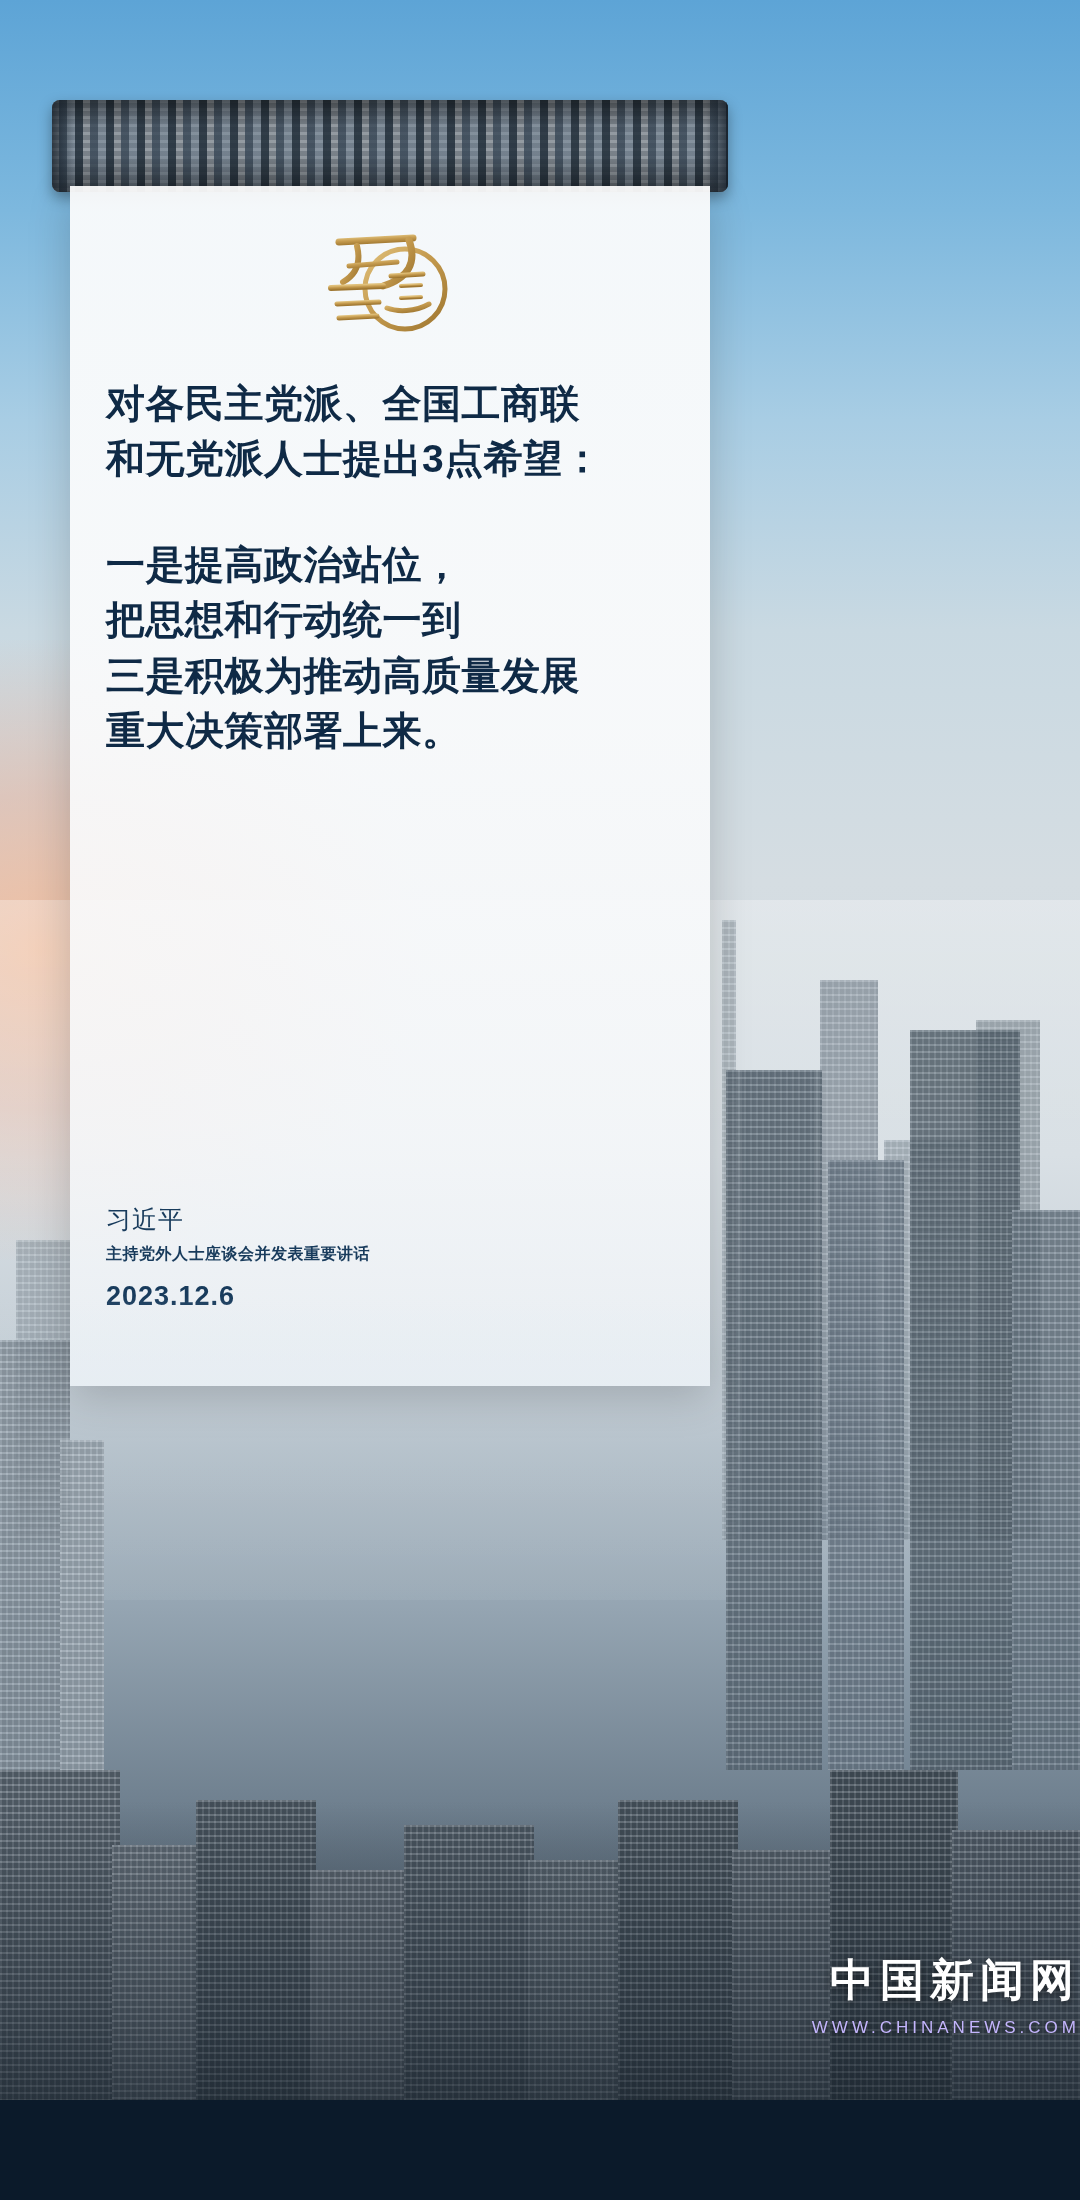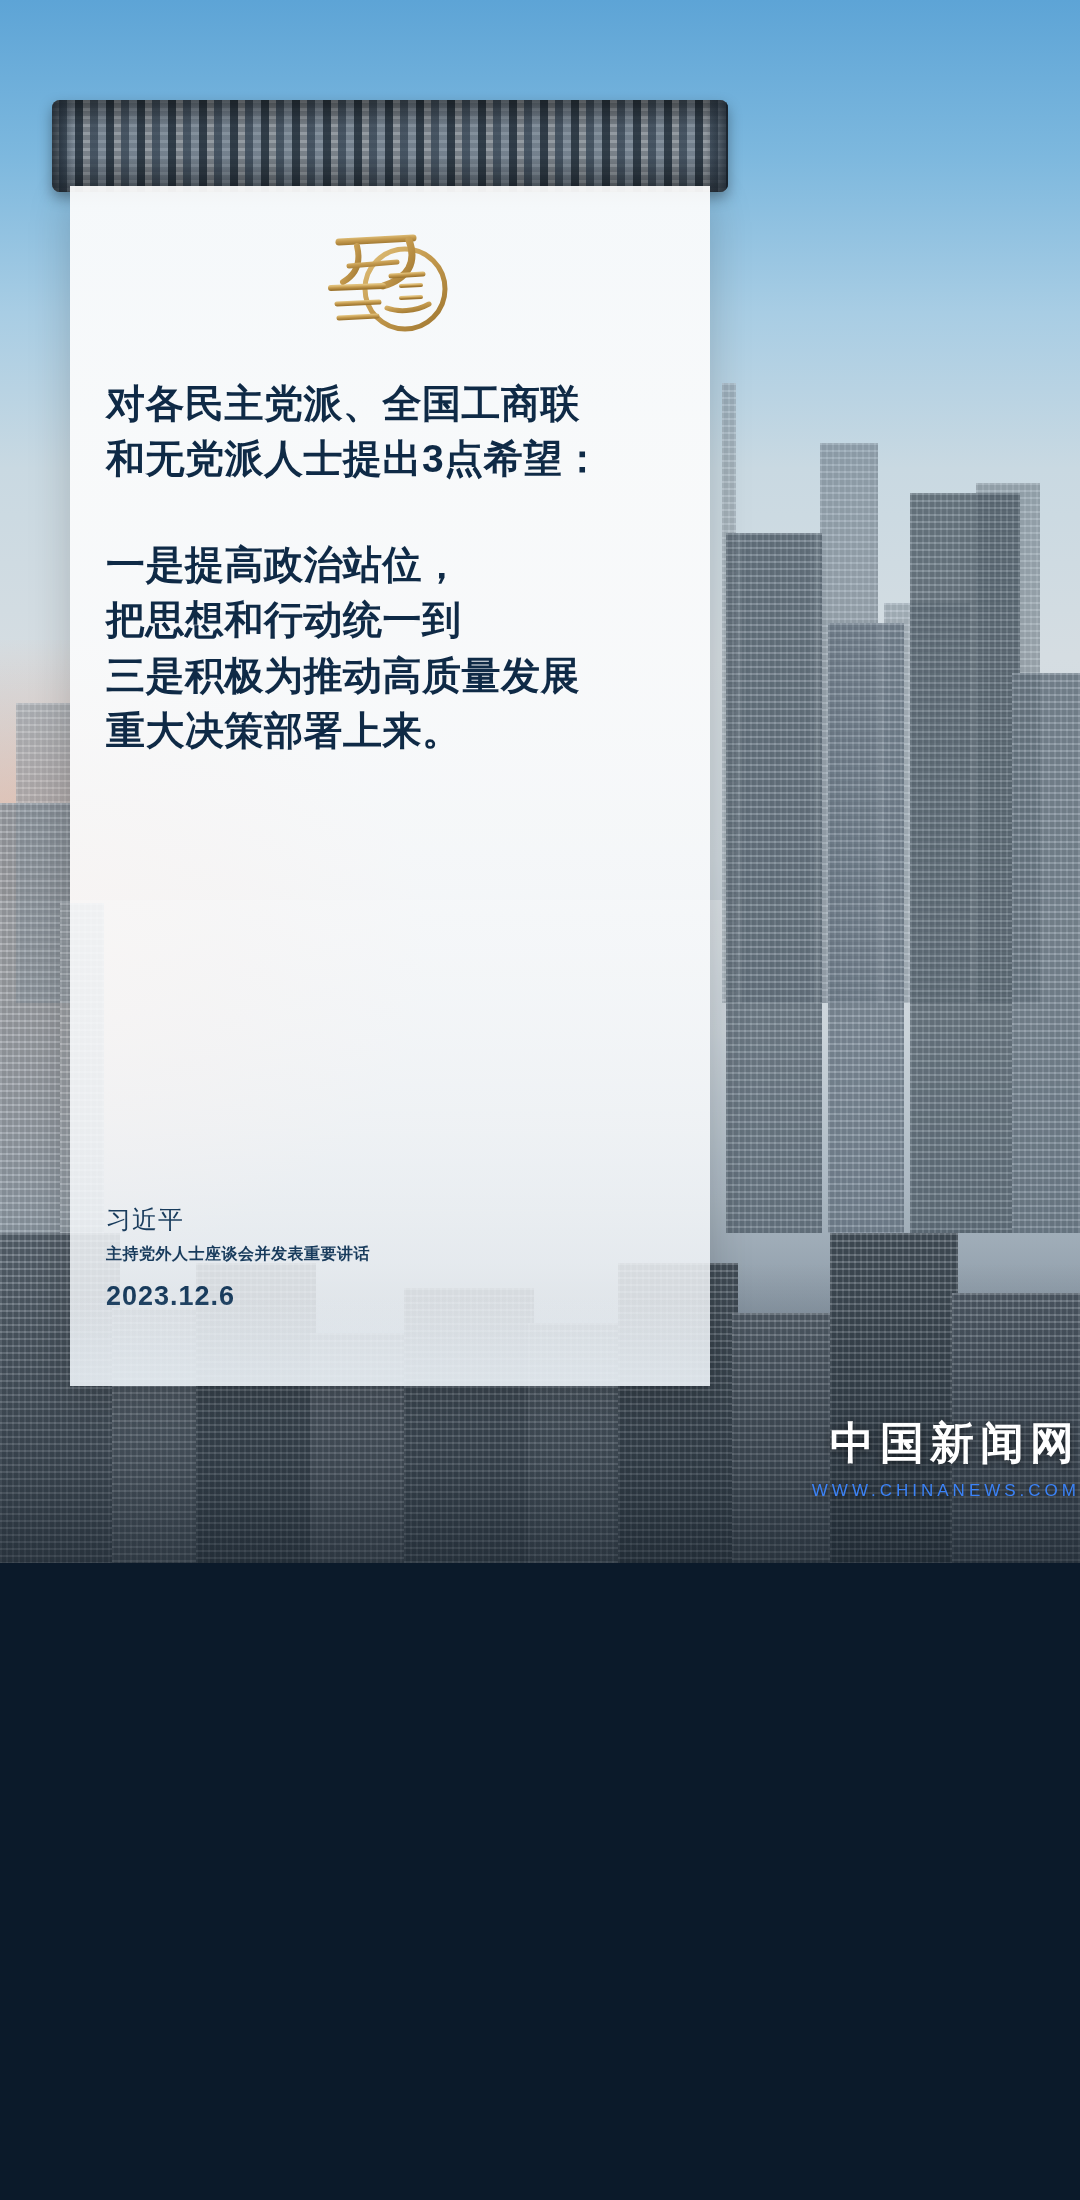--- a/index.html
+++ b/index.html
@@ -11,21 +11,21 @@
     width: 1080px;
     height: 2200px;
     overflow: hidden;
     font-family: "Liberation Sans", "DejaVu Sans", sans-serif;
   }
 
   
   .poster {
     position: relative;
     width: 1080px;
-    height: 1563px;
+    height: 2100px;
     overflow: hidden;
   }
 
   
   .bg {
     position: absolute;
     inset: 0;
     background:
       linear-gradient(180deg,
         #5da4d6 0%,
@@ -198,21 +198,21 @@
     font-weight: 700;
     color: #ffffff;
     letter-spacing: 6px;
     text-shadow: 0 2px 10px rgba(0,0,0,0.55);
     font-family: "DejaVu Sans", "Liberation Sans", sans-serif;
   }
   .brand-en {
     margin-top: 8px;
     font-size: 17px;
     letter-spacing: 4px;
-    color: #3b82f6;
+    color: #c4b5fd;
     text-shadow: 0 1px 6px rgba(0,0,0,0.6);
   }
   .footer-scrim {
     position: absolute;
     left: 0; right: 0; bottom: 0; height: 300px;
     background: linear-gradient(180deg, rgba(10,20,30,0) 0%, rgba(10,20,30,0.35) 70%, rgba(10,20,30,0.55) 100%);
   }
 </style>
 </head>
 <body>

